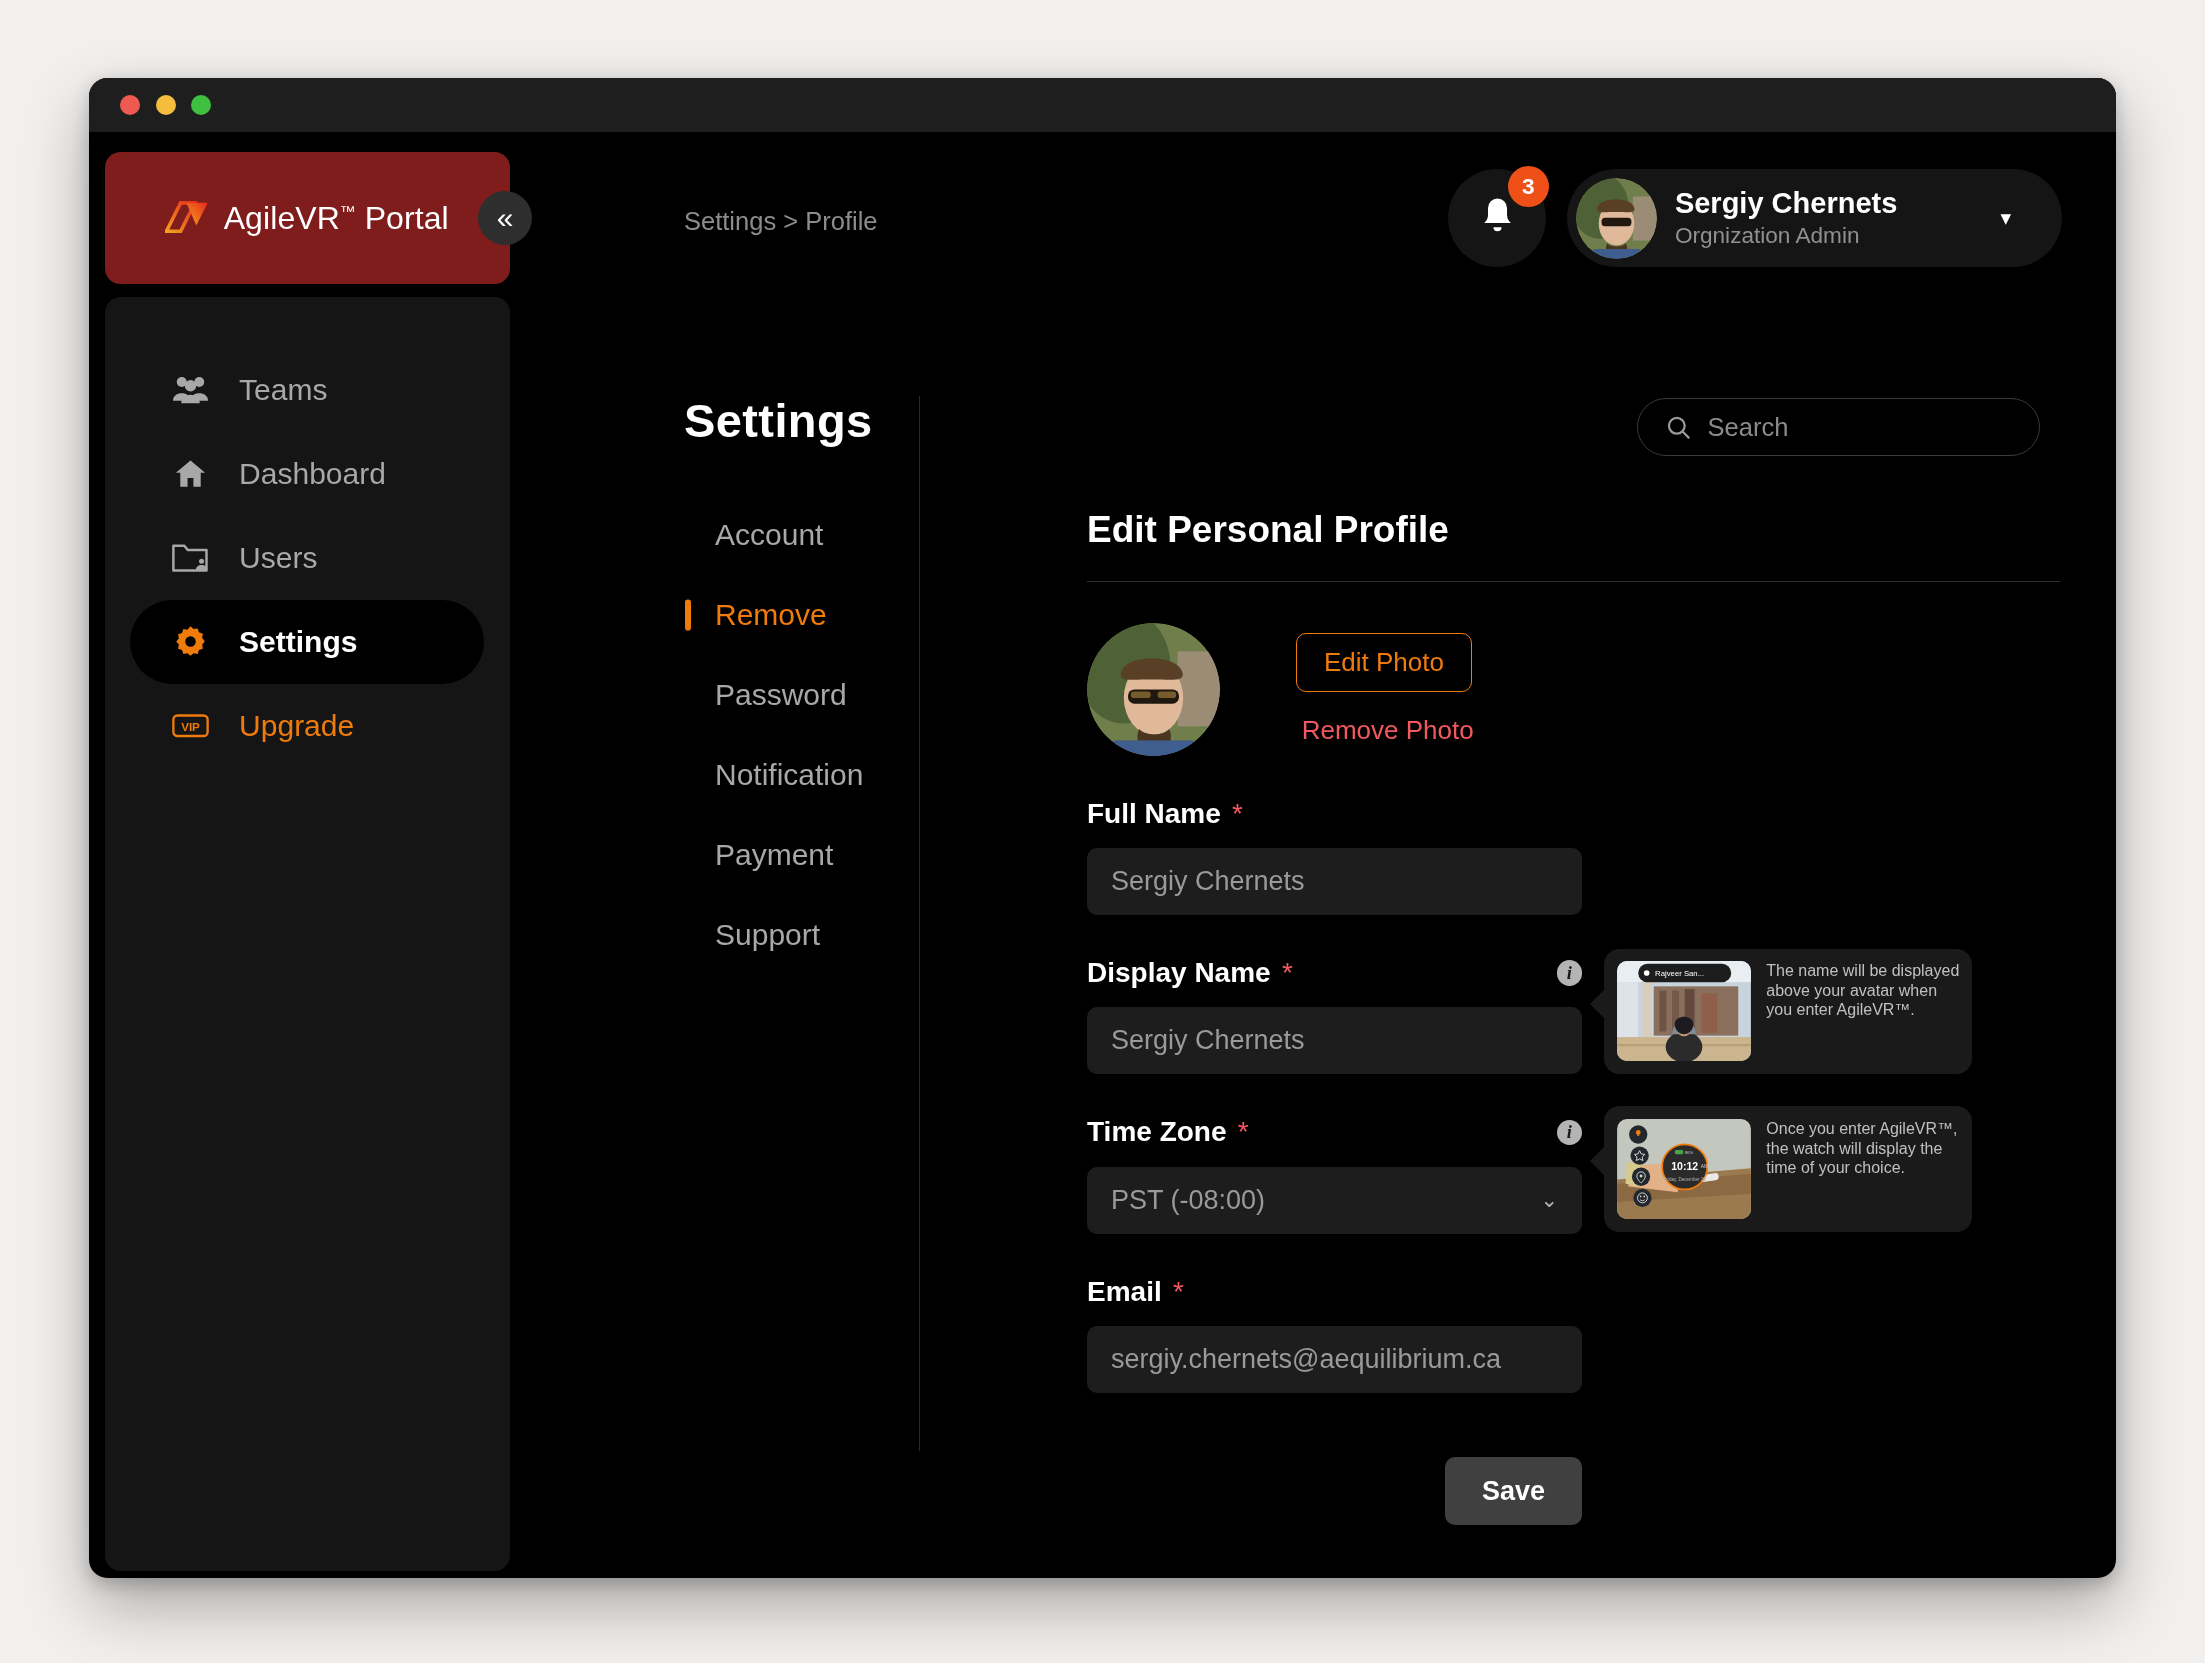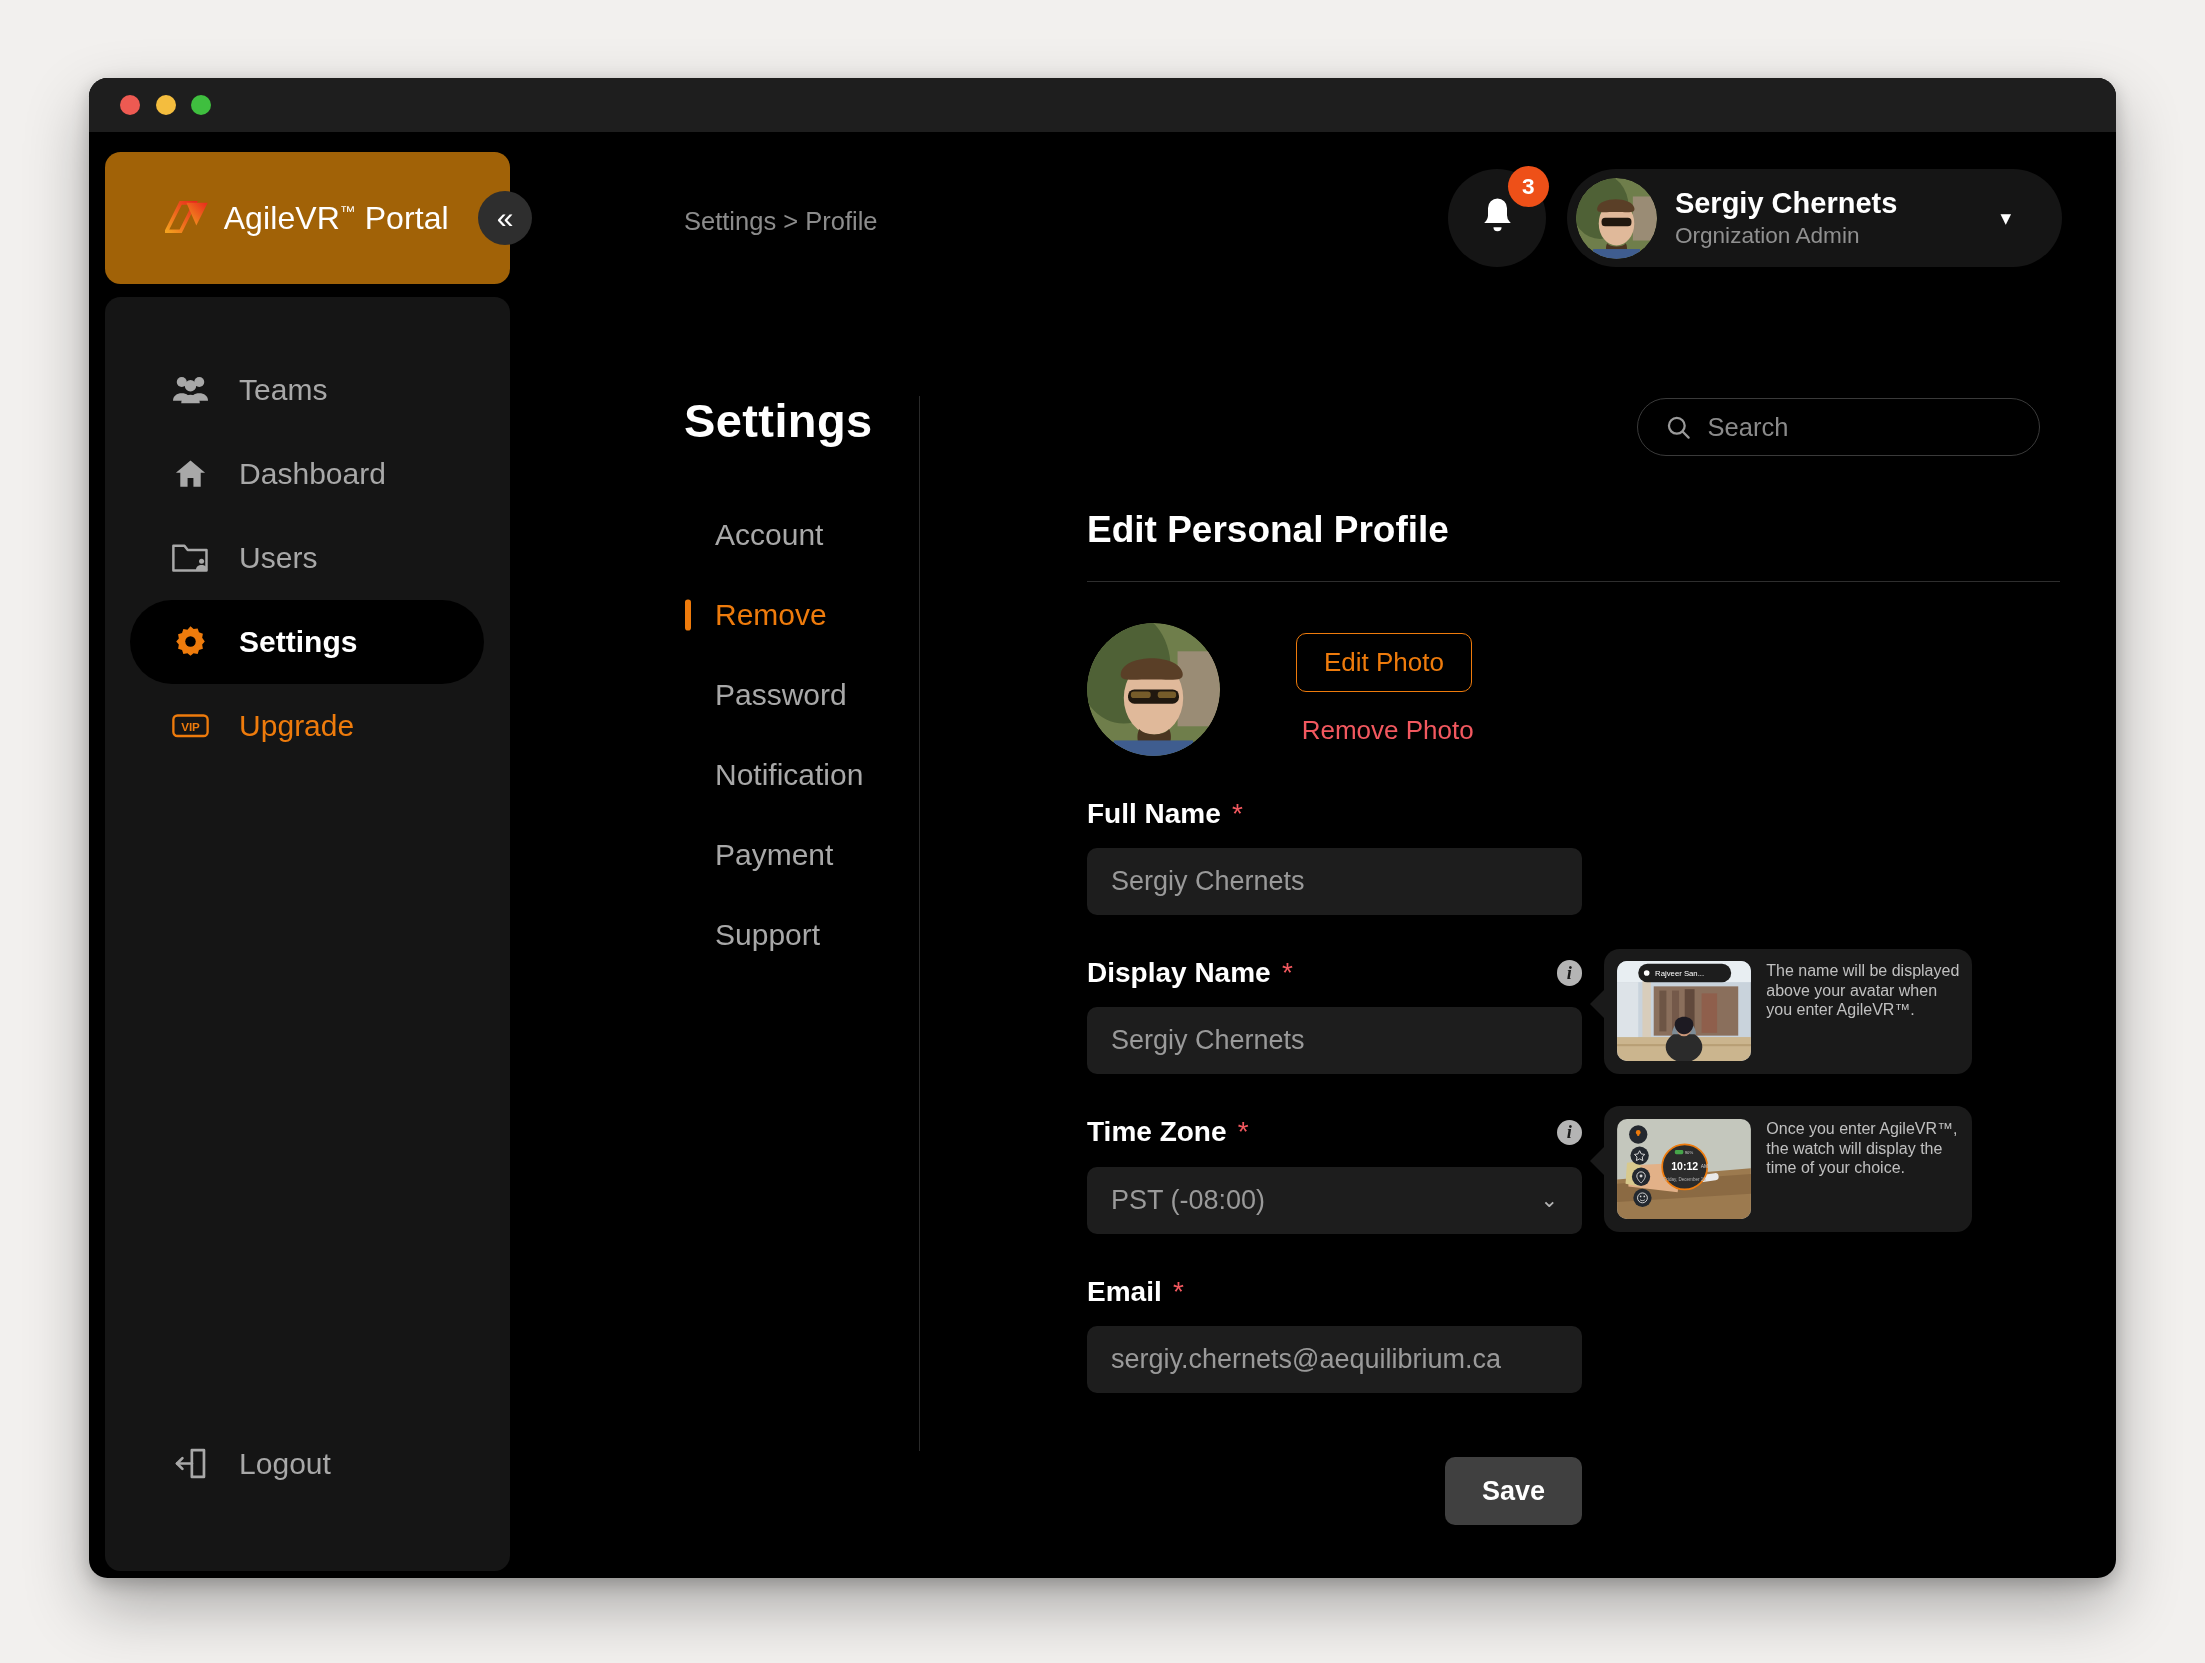--- a/index.html
+++ b/index.html
@@ -27,21 +27,21 @@
     display:flex; align-items:center; padding-left:31px; gap:15.6px;
   }
   .dot { width:20px; height:20px; border-radius:50%; }
   .dot.red { background:#ee5a52; }
   .dot.yellow { background:#f4bd3e; }
   .dot.green { background:#3fbf3f; }
 
   
   .sidebar { position:absolute; left:15.6px; top:74px; width:405px; }
   .brand-card {
-    background:#a16207; border-radius:15.6px;
+    background:#7f1d1d; border-radius:15.6px;
     height:132px; display:flex; align-items:center; justify-content:center;
     position:relative;
   }
   .brand { display:flex; align-items:center; gap:11.3px; }
   .brand-mark { width:47px; height:37px; display:block; }
   .brand-text {
     font-size:32px; color:#ffffff; letter-spacing:0.1px; white-space:nowrap;
     font-weight:400;
   }
   .brand-tm { font-size:15.6px; vertical-align:super; }
@@ -285,32 +285,20 @@
       <div class="nav-item accent">
         <span class="ico">
           <svg width="38" height="25.5" viewBox="0 0 54 36">
             <rect x="2" y="3" width="50" height="30" rx="6" fill="none" stroke="#ee7b0c" stroke-width="3.4"></rect>
             <text x="27" y="25" font-size="17" font-weight="bold" fill="#ee7b0c" text-anchor="middle" font-family="Liberation Sans, sans-serif">VIP</text>
           </svg>
         </span>
         <span class="lbl">Upgrade</span>
       </div>
 
-      <div class="nav-logout">
-        <div class="nav-item">
-          <span class="ico">
-            <svg width="35" height="33" viewBox="0 0 26 24" fill="none" stroke="#a8a8a8" stroke-width="2" stroke-linecap="round" stroke-linejoin="round">
-              <path d="M23 2h-9v20h9z"></path>
-                <path d="M14 12H3"></path>
-                <path d="M7 8l-4 4 4 4"></path>
-            </svg>
-          </span>
-          <span class="lbl">Logout</span>
-        </div>
-      </div>
 
     </div>
   </div>
 
   <div class="topbar">
     <div class="breadcrumb">Settings &gt; Profile</div>
 
     <div class="bell-btn">
       <svg width="41" height="44" viewBox="0 0 24 26" fill="#ffffff">
         <path d="M12 1.5a5.6 5.6 0 00-5.6 5.6v4.1c0 1.6-.6 3.1-1.7 4.2l-.6.6h15.8l-.6-.6a5.9 5.9 0 01-1.7-4.2V7.1A5.6 5.6 0 0012 1.5z"></path>

